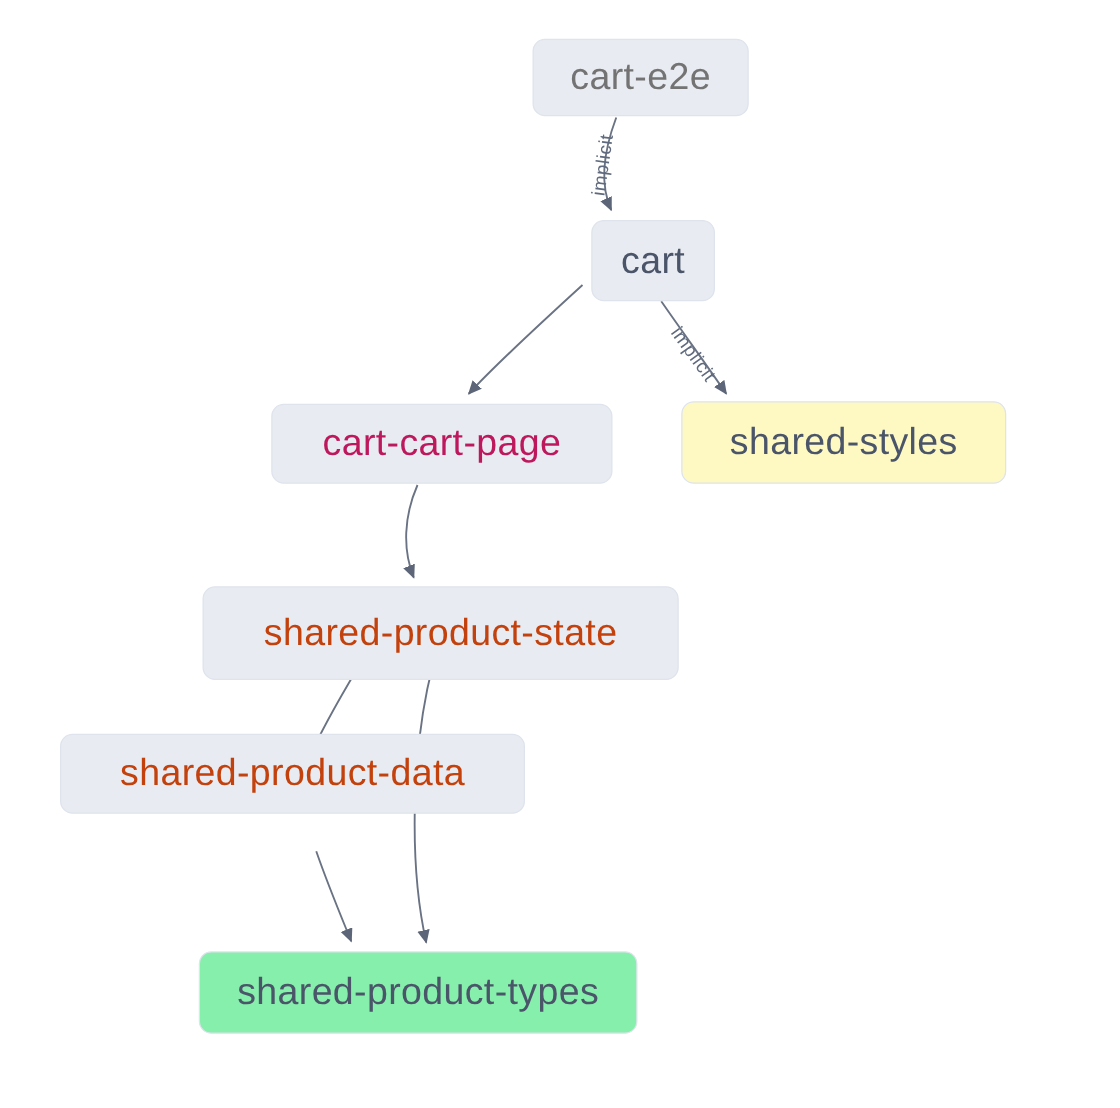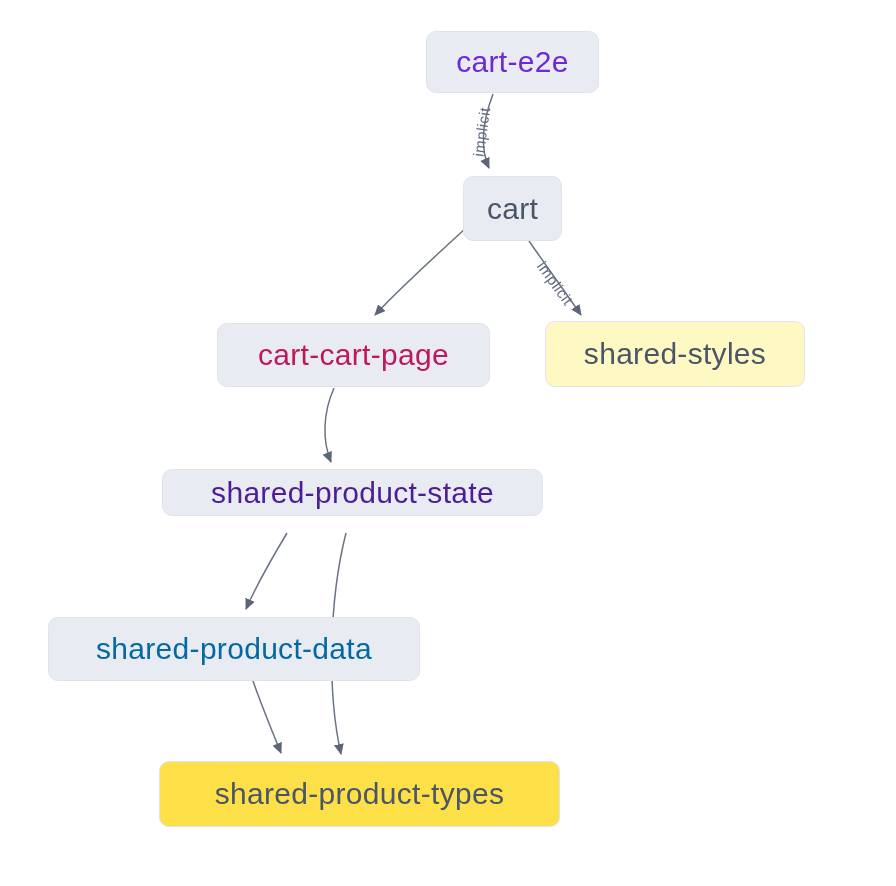--- a/index.html
+++ b/index.html
@@ -58,35 +58,35 @@
         <path class="edge" d="M 466,228 C 432,259 397,291 375,315" stroke="#6a7384" marker-end="url(#arrow)"></path>
         <path class="edge" d="M 529,241 C 547,267 566,293 581,315" stroke="#6a7384" marker-end="url(#arrow)"></path>
         <text class="edge-label" fill="#5f6a7e" transform="translate(554,284) rotate(54)">implicit</text>
         <path class="edge" d="M 334,388 C 323,413 322,440 331,462" stroke="#6a7384" marker-end="url(#arrow)"></path>
         <path class="edge" d="M 287,533 C 272,558 257,584 246,609" stroke="#6a7384" marker-end="url(#arrow)"></path>
         <path class="edge" d="M 346,533 C 329,600 327,692 341,754" stroke="#6a7384" marker-end="url(#arrow)"></path>
         <path class="edge" d="M 253,681 C 262,707 272,731 281,753" stroke="#6a7384" marker-end="url(#arrow)"></path>
       </g>
   </svg>
   <div>
-      <div class="node" style="left: 426px; top: 31px; width: 173px; height: 62px; background: rgb(232, 235, 241); border: 1px solid rgb(222, 227, 236); color: #6d28d9;">
+      <div class="node" style="left: 426px; top: 31px; width: 173px; height: 62px; background: rgb(232, 235, 241); border: 1px solid rgb(222, 227, 236); color: #737373;">
         <span>cart-e2e</span>
       </div>
-      <div class="node" style="left: 463px; top: 176px; width: 99px; height: 65px; background: rgb(232, 235, 241); border: 1px solid rgb(222, 227, 236); color: rgb(75, 85, 105);">
+      <div class="node" style="left: 473px; top: 176px; width: 99px; height: 65px; background: rgb(232, 235, 241); border: 1px solid rgb(222, 227, 236); color: rgb(75, 85, 105);">
         <span>cart</span>
       </div>
       <div class="node" style="left: 217px; top: 323px; width: 273px; height: 64px; background: rgb(232, 235, 241); border: 1px solid rgb(222, 227, 236); color: #be185d;">
         <span>cart-cart-page</span>
       </div>
       <div class="node" style="left: 545px; top: 321px; width: 260px; height: 66px; background: #fef9c3; border: 1px solid rgb(222, 227, 236); color: rgb(75, 85, 105);">
         <span>shared-styles</span>
       </div>
-      <div class="node" style="left: 162px; top: 469px; width: 381px; height: 47px; background: rgb(232, 235, 241); border: 1px solid rgb(222, 227, 236); color: #4c1d95;">
+      <div class="node" style="left: 162px; top: 469px; width: 381px; height: 75px; background: rgb(232, 235, 241); border: 1px solid rgb(222, 227, 236); color: #c2410c;">
         <span>shared-product-state</span>
       </div>
-      <div class="node" style="left: 48px; top: 617px; width: 372px; height: 64px; background: rgb(232, 235, 241); border: 1px solid rgb(222, 227, 236); color: #0369a1;">
+      <div class="node" style="left: 48px; top: 587px; width: 372px; height: 64px; background: rgb(232, 235, 241); border: 1px solid rgb(222, 227, 236); color: #c2410c;">
         <span>shared-product-data</span>
       </div>
-      <div class="node" style="left: 159px; top: 761px; width: 401px; height: 66px; background: #fde047; border: 1px solid rgb(222, 227, 236); color: rgb(75, 85, 105);">
+      <div class="node" style="left: 159px; top: 761px; width: 351px; height: 66px; background: #86efac; border: 1px solid rgb(222, 227, 236); color: rgb(75, 85, 105);">
         <span>shared-product-types</span>
       </div>
     </div>
 </div>
 
 </body></html>

